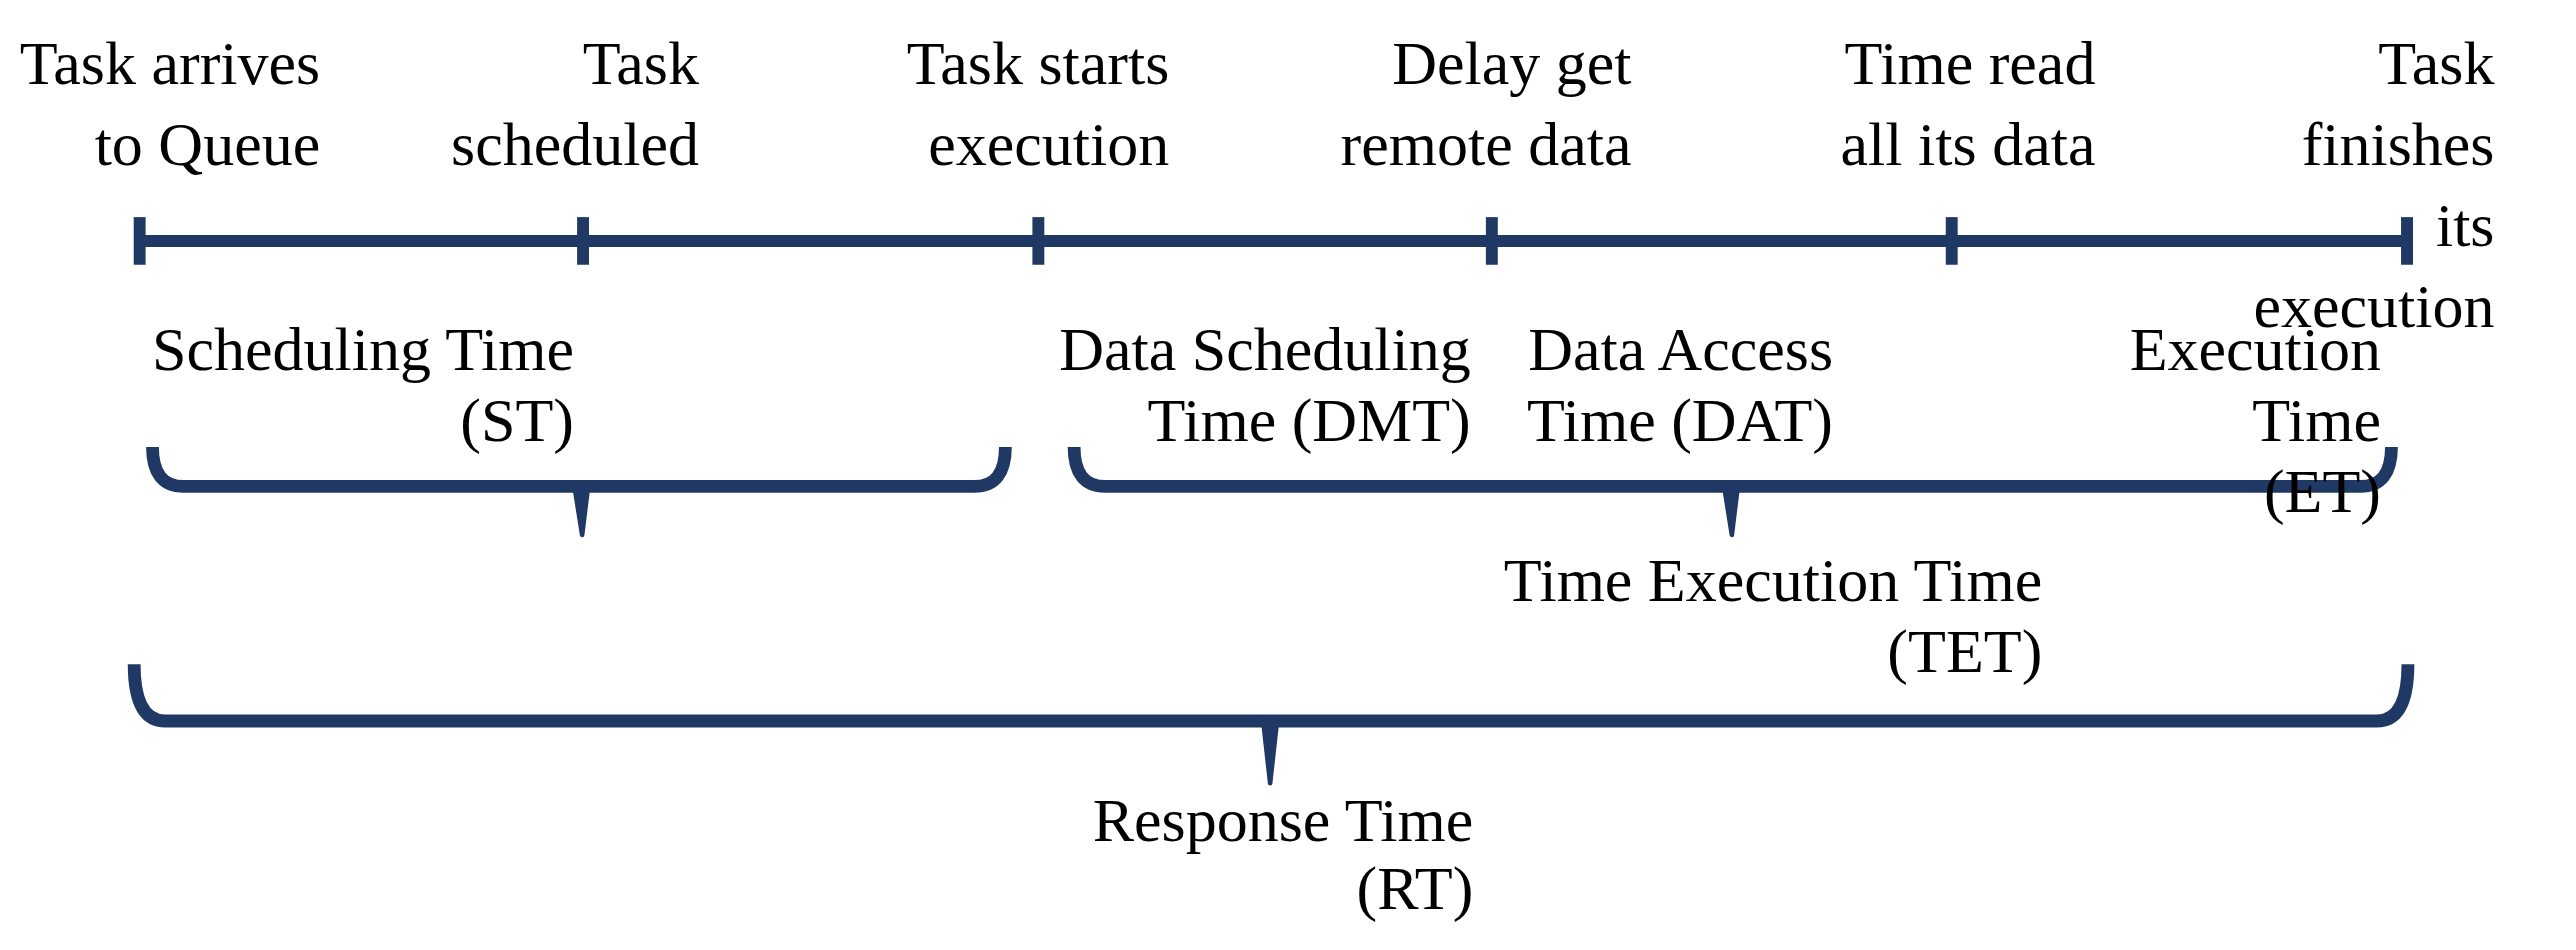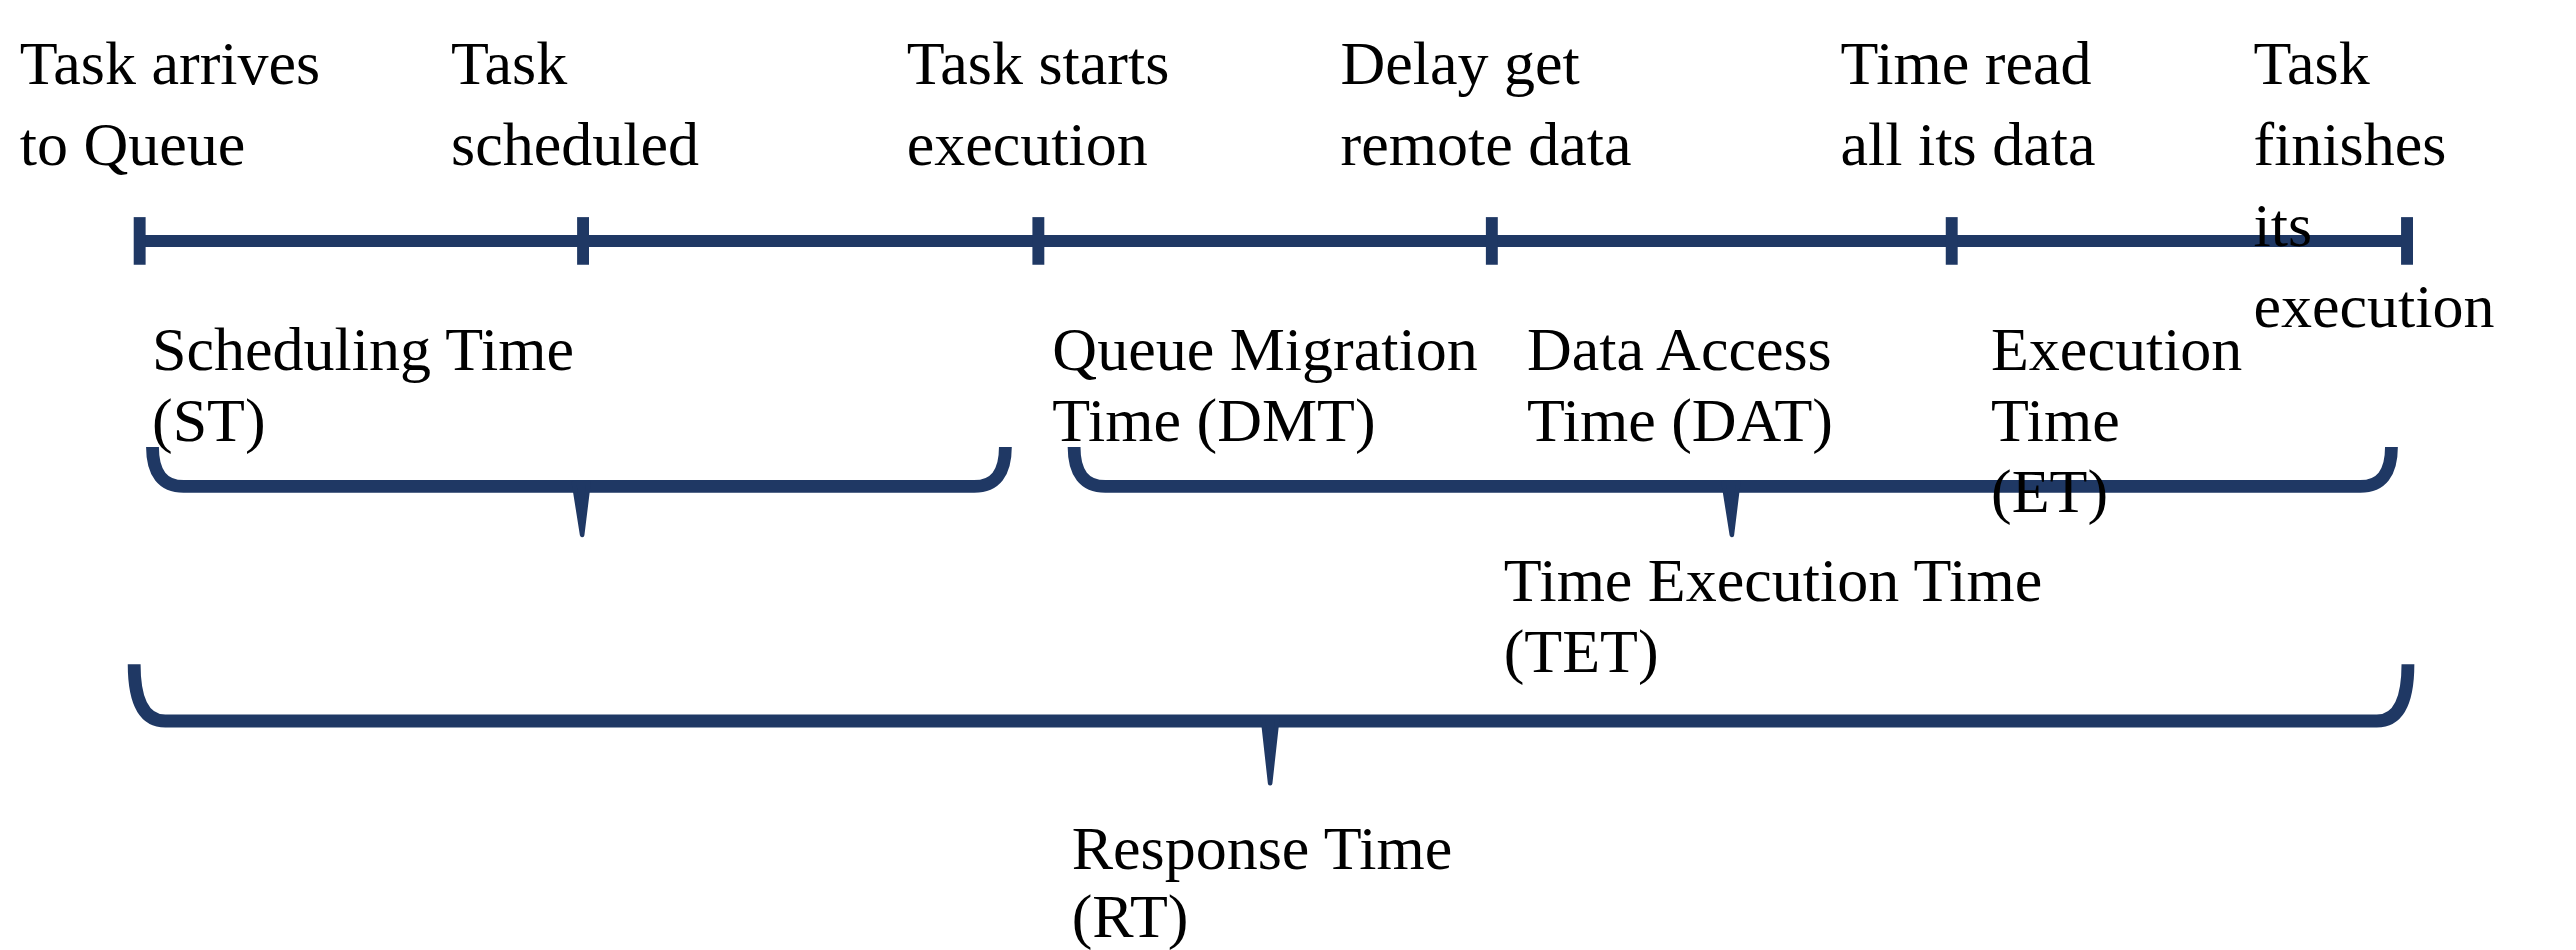--- a/index.html
+++ b/index.html
@@ -13,29 +13,29 @@
     color: #000000;
   }
   svg.graphics { position: absolute; left: 0; top: 0; }
   .bar   { stroke: #1F3864; stroke-width: 13; fill: none; }
   .tick  { stroke: #1F3864; stroke-width: 13; fill: none; }
   .brace { stroke: #1F3864; stroke-width: 14; fill: none; }
   .spike { fill: #1F3864; stroke: #1F3864; stroke-width: 5; stroke-linejoin: round; }
   .label {
     position: absolute;
     transform: translateX(-50%);
-    text-align: left;
+    text-align: right;
     white-space: pre-line;
     font-size: 62px;
     line-height: 81px;
   }
   .event-label    { top: 23px;  line-height: 81px; }
   .interval-label { top: 314px; line-height: 71px; }
   .group-label    { top: 545px; line-height: 71px; }
-  .rt-label       { top: 814px; line-height: 68px; }
+  .rt-label       { top: 786px; line-height: 68px; margin-left: 21px; }
 </style>
 </head>
 <body>
 
 <div class="stage">
 
   <svg class="graphics" width="2576" height="950" viewBox="0 0 2811 1037">
 
     <line class="bar" x1="152" y1="263" x2="2627" y2="263"></line>
     <line class="tick" x1="152" y1="237" x2="152" y2="289"></line>
@@ -63,21 +63,21 @@
 execution</div>
   <div class="label event-label" style="left:1486px">Delay get
 remote data</div>
   <div class="label event-label" style="left:1968px">Time read
 all its data</div>
   <div class="label interval-label" style="left:363px">Scheduling Time
 (ST)</div>
 
   <div class="label event-label" style="left:2374px">Task finishes
 its execution</div>
-  <div class="label interval-label" style="left:1265px">Queue Migration
+  <div class="label interval-label" style="left:1265px">Data Scheduling
 Time (DMT)</div>
   <div class="label interval-label" style="left:1680px">Data Access
 Time (DAT)</div>
   <div class="label interval-label" style="left:2186px">Execution Time
 (ET)</div>
 
   <div class="label group-label" style="left:1773px">Time Execution Time
 (TET)</div>
   <div class="label rt-label" style="left:1262px">Response Time
 (RT)</div>

